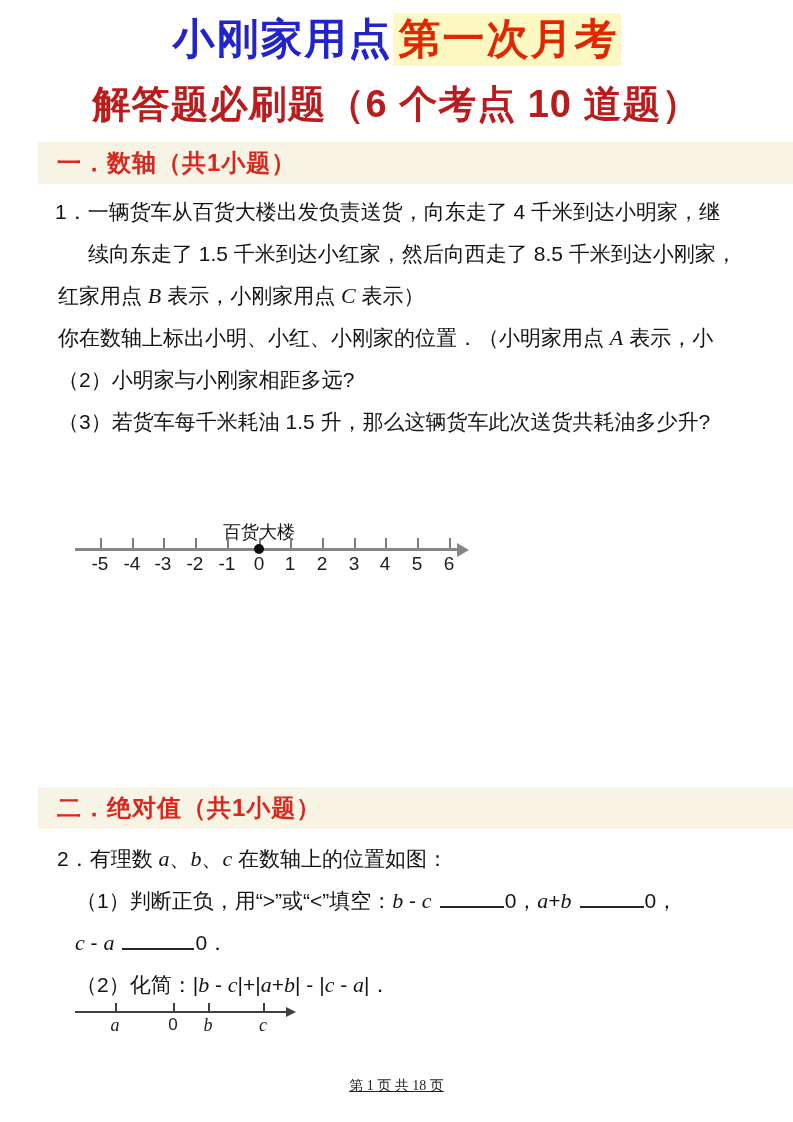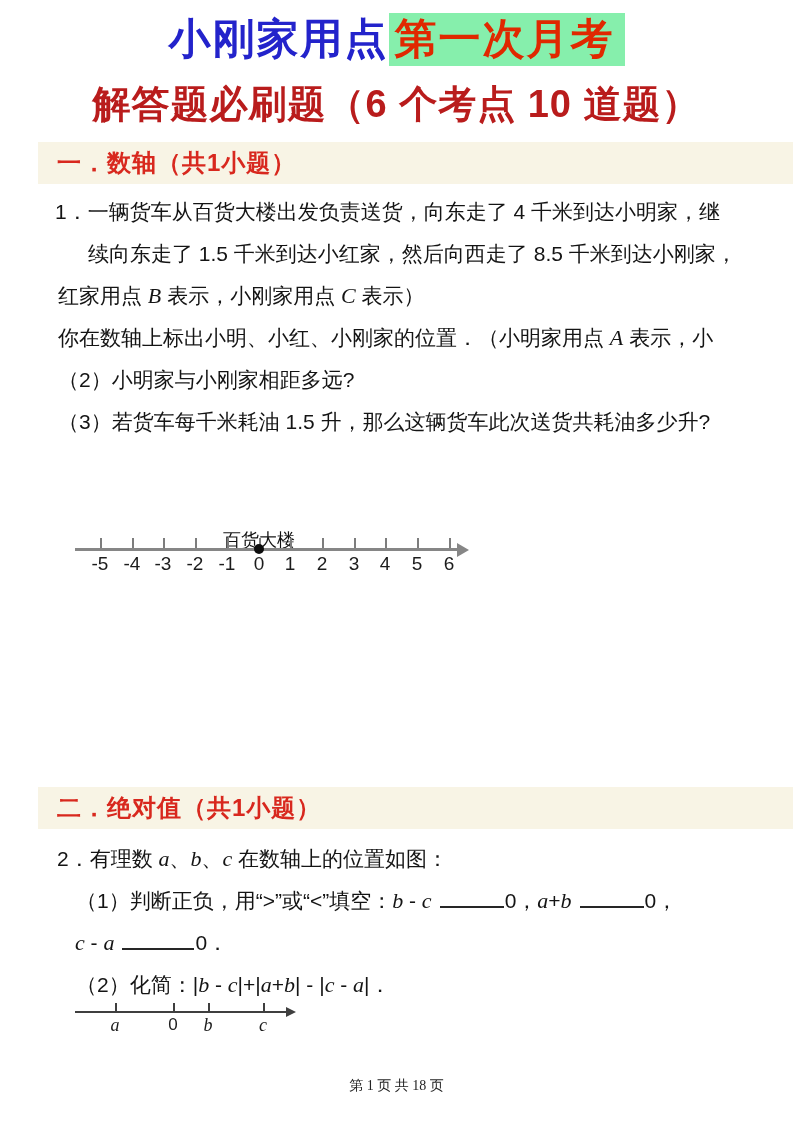--- a/index.html
+++ b/index.html
@@ -3,21 +3,21 @@
 <meta charset="utf-8">
 <style>
   html,body{margin:0;padding:0;}
   body{font-family:"Liberation Sans","DejaVu Sans",sans-serif;}
   .page{position:relative;width:793px;height:1122px;background:#ffffff;overflow:hidden;color:#141414;}
 
   
   .header{position:absolute;top:12px;left:0;right:0;text-align:center;}
   .title{margin:0;font-size:42px;line-height:54px;font-weight:900;letter-spacing:2px;}
   .t-blue{color:#2323cb;}
-  .t-hl{color:#e02800;background:#86efac;padding:2px 10px 4px 6px;}
+  .t-hl{color:#e02800;background:#fef9c3;padding:2px 2px 4px 6px;}
   .subtitle{margin:14px 0 0 0;font-size:38px;line-height:48px;font-weight:900;color:#b91c1c;letter-spacing:1px;}
 
   
   .band{position:absolute;left:38px;right:0;height:42px;line-height:42px;background:#f8f4e5;
         color:#d8281e;font-size:24px;font-weight:bold;padding-left:19px;letter-spacing:1px;}
   .band1{top:142px;}
   .band2{top:787px;}
 
   
   .qblock{position:absolute;width:715px;}
@@ -27,38 +27,38 @@
   .ind33{padding-left:33px;}
   .ind3{padding-left:3px;}
   .ind19{padding-left:19px;}
   .ind18{padding-left:18px;}
   .v{font-style:italic;font-family:"Liberation Serif",serif;font-size:22px;}
   .blank{display:inline-block;width:64px;height:4px;border-bottom:2px solid #262626;margin:0 1px 0 8px;}
   .blank.w72{width:72px;}
 
   
   .nl1{position:absolute;top:520px;left:60px;width:440px;height:64px;}
-  .nl1-label{position:absolute;top:8px;left:199px;transform:translateX(-50%);font-size:18px;color:#111;white-space:nowrap;}
+  .nl1-label{position:absolute;top:0;left:199px;transform:translateX(-50%);font-size:18px;color:#111;white-space:nowrap;}
   .nl1-axis{position:absolute;top:28px;left:15px;width:383px;height:3px;background:#868686;}
   .nl1-arrow{position:absolute;top:23px;left:397px;width:0;height:0;border-top:7px solid transparent;border-bottom:7px solid transparent;border-left:12px solid #868686;}
   .nl1 .tick{position:absolute;top:18px;width:2px;height:10px;background:#7d7d7d;}
   .nl1-dot{position:absolute;top:24px;left:194px;width:10px;height:10px;border-radius:50%;background:#0d0d0d;}
   .nl1 .tlab{position:absolute;top:33px;width:28px;text-align:center;font-size:19px;color:#1c1c1c;}
 
   
   .nl2{position:absolute;top:999px;left:45px;width:290px;height:52px;}
   .nl2-axis{position:absolute;top:12px;left:30px;width:212px;height:2px;background:#3f3f3f;}
   .nl2-arrow{position:absolute;top:8px;left:241px;width:0;height:0;border-top:5px solid transparent;border-bottom:5px solid transparent;border-left:10px solid #3f3f3f;}
   .nl2 .tick{position:absolute;top:4px;width:2px;height:9px;background:#3f3f3f;}
   .nl2 .tlab{position:absolute;top:16px;width:24px;text-align:center;font-size:17px;color:#1c1c1c;}
   .nl2 .tlab.v{font-size:18px;}
 
   
   .footer{position:absolute;top:1077px;left:0;right:0;text-align:center;font-size:14px;color:#222;
-          font-family:"Liberation Serif",serif;}
+          font-family:"Liberation Serif",serif;text-decoration:underline;}
 </style>
 </head>
 <body>
 
 <div class="page">
 
   <div class="header">
     <h1 class="title"><span class="t-blue">小刚家用点</span><span class="t-hl">第一次月考</span></h1>
     <h2 class="subtitle">解答题必刷题（6 个考点 10 道题）</h2>
   </div>

